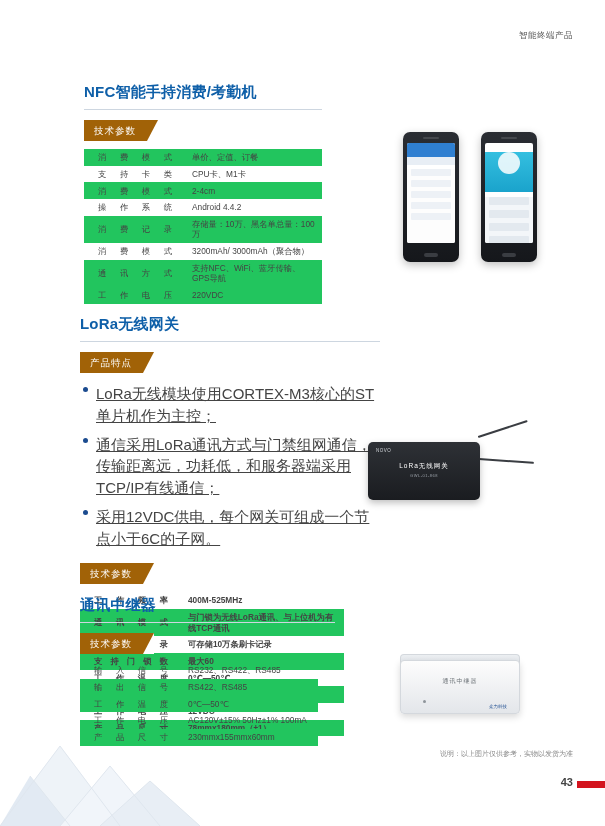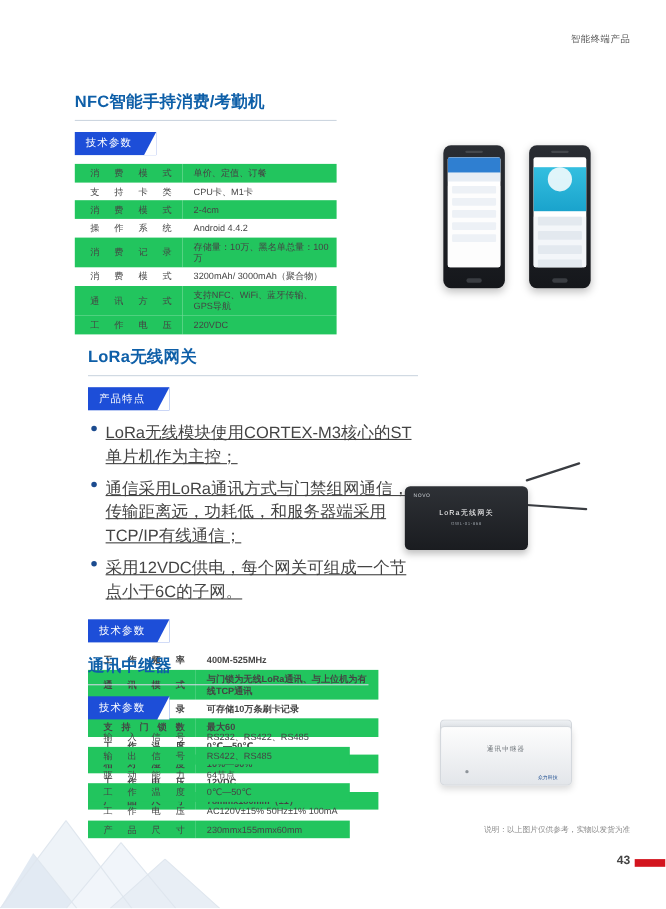--- a/index.html
+++ b/index.html
@@ -27,21 +27,21 @@
   .sec-title{
     font-size:15px;font-weight:bold;color:#0e5fa8;
     letter-spacing:.2px;
   }
   .sec-title-underline{
     width:100%;height:1px;background:#cdd6e0;margin-top:7px;
   }
   
   .ribbon{
     position:relative;display:inline-block;
-    background:#1d4ed8;color:#fff;font-size:9.5px;
+    background:#a16207;color:#fff;font-size:9.5px;
     padding:4px 22px 4px 10px;letter-spacing:1px;
     height:13px;line-height:13px;text-align:right;
   }
   .ribbon:after{
     content:"";position:absolute;right:0;top:0;
     border-top:21px solid transparent;
     border-right:11px solid #fff;
   }
   .ribbon-wrap{margin-top:10px;}
   
@@ -158,21 +158,21 @@
   .rp-led{
     position:absolute;left:22px;bottom:10px;width:3px;height:3px;border-radius:50%;
     background:#8e949a;
   }
 </style>
 </head>
 <body>
 
 <div class="page-header">智能终端产品</div>
 
-<div class="section" style="left:68px;top:83px;width:238px;">
+<div class="section" style="left:84px;top:83px;width:238px;">
   <div class="sec-title">NFC智能手持消费/考勤机</div>
   <div class="sec-title-underline"></div>
   <div class="ribbon-wrap">
     <span class="ribbon">技术参数</span>
   </div>
   <table class="spec" style="width:238px;">
     <tbody>
     <tr class="alt">
           <td class="k">消费模式</td>
           <td class="v">单价、定值、订餐</td>
@@ -312,24 +312,20 @@
   </div>
   <table class="spec" style="width:238px;">
     <tbody>
         <tr>
           <td class="k">输入信号</td>
           <td class="v">RS232、RS422、RS485</td>
         </tr>
     <tr class="alt">
           <td class="k">输出信号</td>
           <td class="v">RS422、RS485</td>
-        </tr>
-    <tr>
-          <td class="k">驱动能力</td>
-          <td class="v">64节点</td>
         </tr>
     <tr class="alt">
           <td class="k">工作温度</td>
           <td class="v">0℃—50℃</td>
         </tr>
     <tr>
           <td class="k">工作电压</td>
           <td class="v">AC120V±15%  50Hz±1%  100mA</td>
         </tr>
     <tr class="alt">

